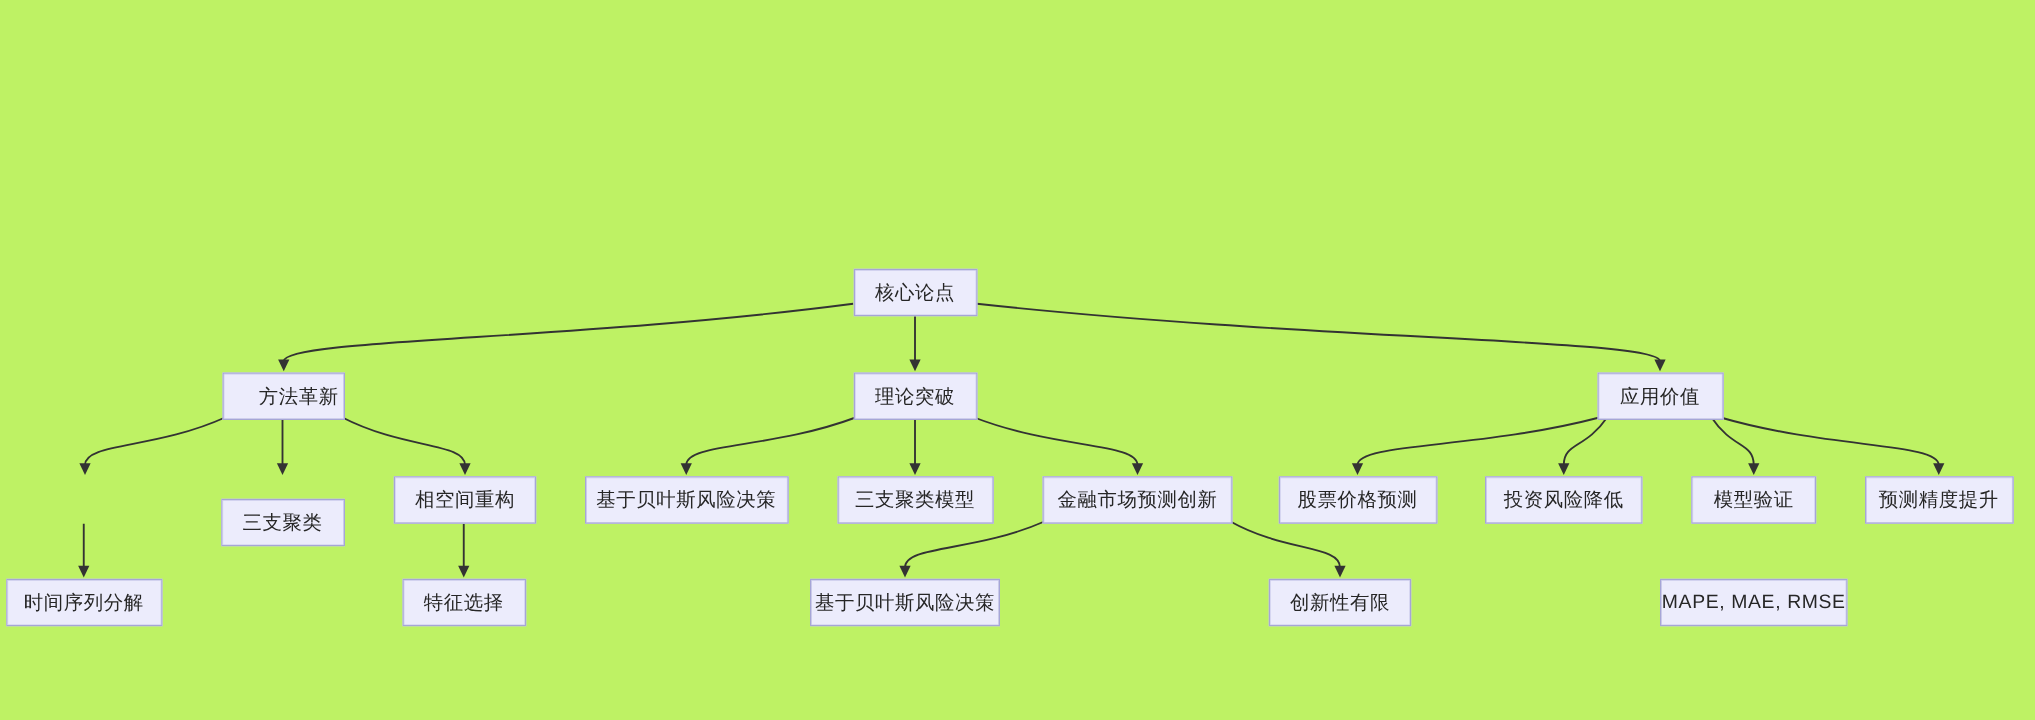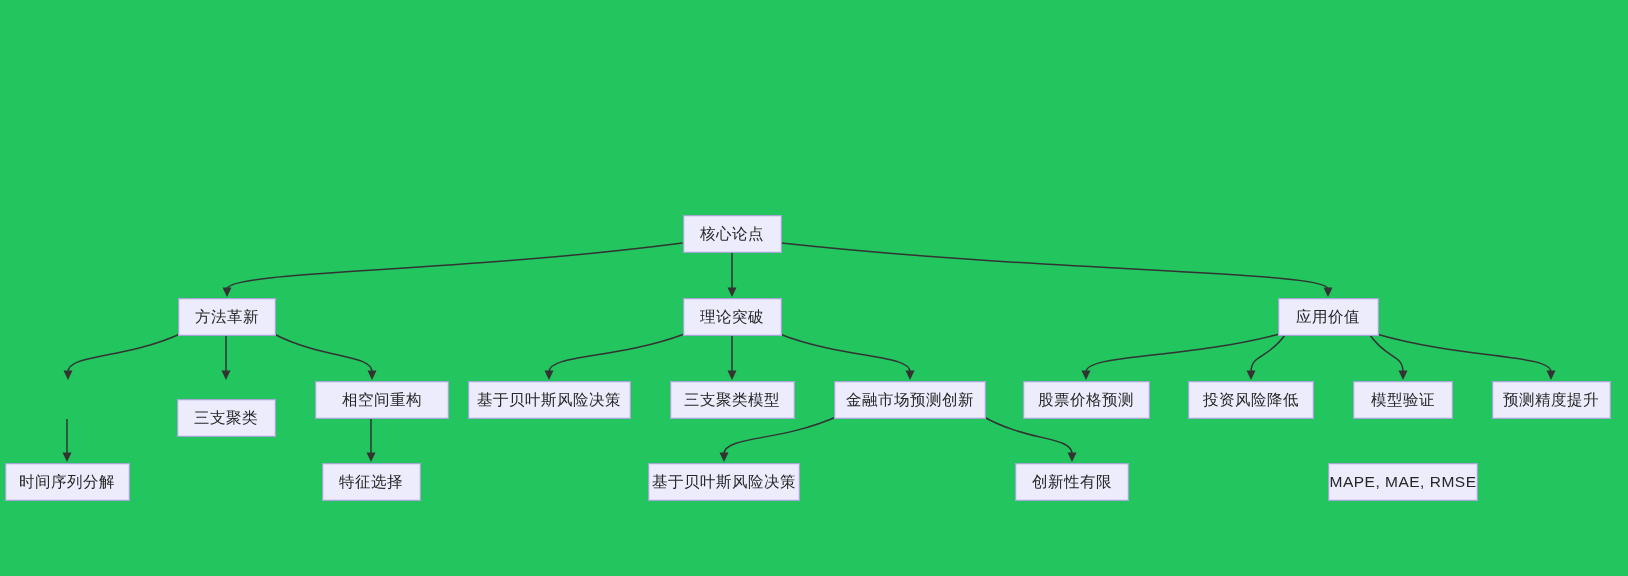--- a/index.html
+++ b/index.html
@@ -8,21 +8,21 @@
     background: #ffffff;
     width: 1628px;
     height: 576px;
     overflow: hidden;
     font-family: "Liberation Sans", sans-serif;
   }
   .canvas {
     position: relative;
     width: 1628px;
     height: 576px;
-    background: #22c55e;
+    background: #bef264;
   }
   .edge-layer {
     position: absolute;
     left: 0;
     top: 0;
     width: 1628px;
     height: 576px;
   }
   .node-layer {
     position: absolute;
@@ -87,33 +87,33 @@
       <path d="M 1246.5 370.5 L 1255.5 370.5 L 1251 380 Z" fill="#333333"></path>
       <path d="M 1369.25 334 C 1386.125 359.3, 1403 354, 1403 372" fill="none" stroke="#333333" stroke-width="1.5"></path>
       <path d="M 1398.5 370.5 L 1407.5 370.5 L 1403 380 Z" fill="#333333"></path>
       <path d="M 1376.5 334 C 1463.75 359.3, 1551 354, 1551 372" fill="none" stroke="#333333" stroke-width="1.5"></path>
       <path d="M 1546.5 370.5 L 1555.5 370.5 L 1551 380 Z" fill="#333333"></path>
     </svg>
   <div class="node-layer">
       <div class="flow-node" style="left: 682.5px; top: 215px; width: 99px;">
         <span class="label">核心论点</span>
       </div>
-      <div class="flow-node" style="left: 178px; top: 298px; width: 98px;">
+      <div class="flow-node" style="left: 178px; top: 298px; width: 98px; justify-content: flex-end;">
         <span class="label">方法革新</span>
       </div>
       <div class="flow-node" style="left: 682.5px; top: 298px; width: 99px;">
         <span class="label">理论突破</span>
       </div>
       <div class="flow-node" style="left: 1277.5px; top: 298px; width: 101px; align-items: center;">
         <span class="label">应用价值</span>
       </div>
       <div class="flow-node" style="left: 176.5px; top: 381px; width: 99px; margin-top: 18px;">
         <span class="label">三支聚类</span>
       </div>
-      <div class="flow-node" style="left: 315px; top: 381px; width: 134px;">
+      <div class="flow-node" style="left: 315px; top: 381px; width: 114px;">
         <span class="label">相空间重构</span>
       </div>
       <div class="flow-node" style="left: 467.5px; top: 381px; width: 163px;">
         <span class="label">基于贝叶斯风险决策</span>
       </div>
       <div class="flow-node" style="left: 669.5px; top: 381px; width: 125px;">
         <span class="label">三支聚类模型</span>
       </div>
       <div class="flow-node" style="left: 834px; top: 381px; width: 152px;">
         <span class="label">金融市场预测创新</span>

